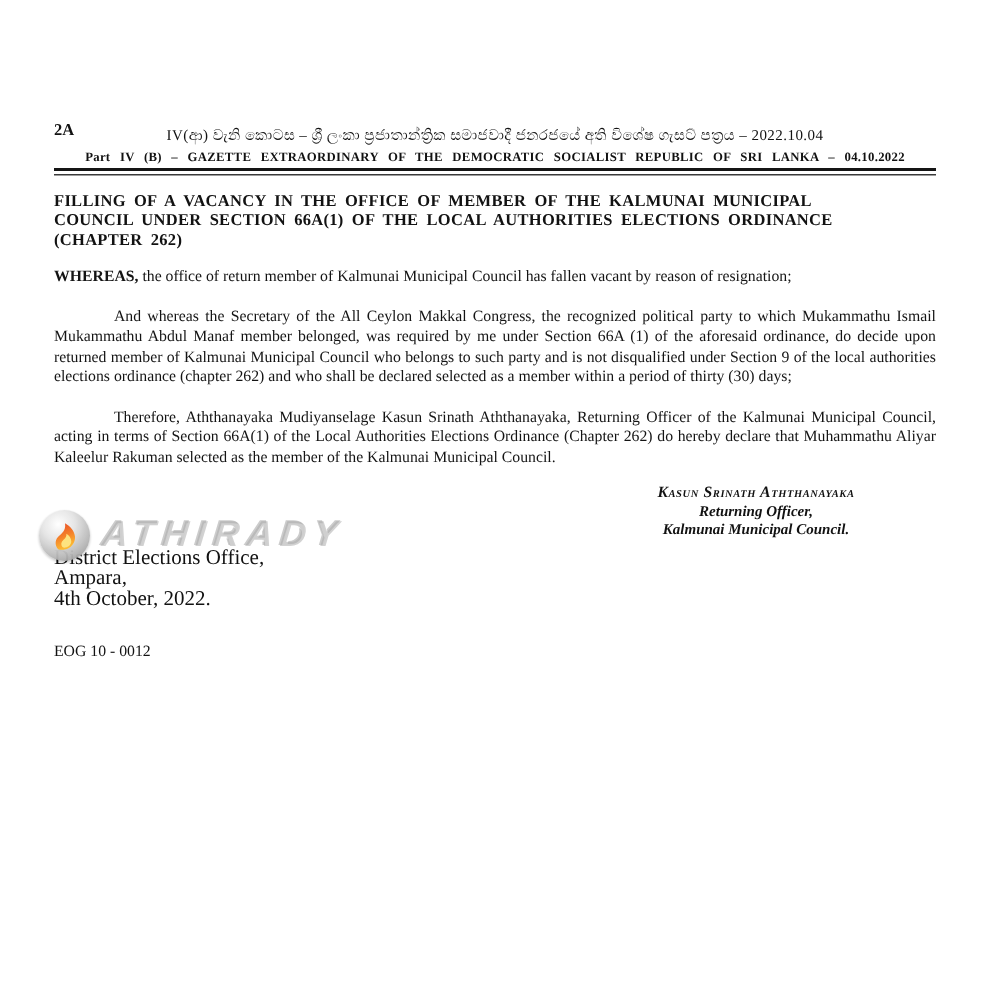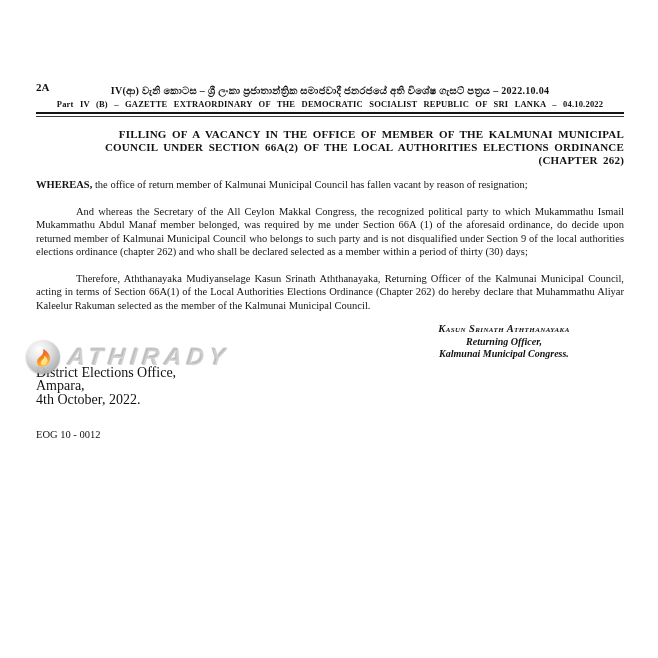--- a/index.html
+++ b/index.html
@@ -14,35 +14,35 @@
   }
   .content{padding:80px 34px 0 36px;}
   
   .hdr-row{position:relative;text-align:center;}
   .pageno{
     position:absolute;left:0;top:1px;
     font-weight:bold;font-size:11px;
   }
   .sinhala{
     display:inline-block;
-    font-size:10px;font-weight:bold;
+    font-size:10px;font-weight:normal;
     letter-spacing:0.3px;
   }
   .hdr-en{
     text-align:center;
     font-size:8.5px;font-weight:bold;
     word-spacing:4px;letter-spacing:0.2px;
     margin-top:1px;
   }
   .rule-thick{height:2px;background:#151515;margin-top:3px;}
   .rule-thin{height:1px;background:#3a3a3a;margin-top:2px;}
   
   .title{
     margin-top:11px;
-    text-align:right;
+    text-align:left;
     font-weight:bold;font-size:11px;
     line-height:13px;
     word-spacing:2.5px;letter-spacing:0.2px;
   }
   
   .para{
     margin:0;
     font-size:10.5px;line-height:13.5px;
     text-align:justify;
     color:#141414;
@@ -111,35 +111,35 @@
     <div class="hdr-row">
       <span class="pageno">2A</span>
       <span class="sinhala">IV(ආ) වැනි කොටස – ශ්‍රී ලංකා ප්‍රජාතාන්ත්‍රික සමාජවාදී ජනරජයේ අති විශේෂ ගැසට් පත්‍රය – 2022.10.04</span>
     </div>
     <div class="hdr-en">Part IV (B) – GAZETTE EXTRAORDINARY OF THE DEMOCRATIC SOCIALIST REPUBLIC OF SRI LANKA – 04.10.2022</div>
     <div class="rule-thick"></div>
     <div class="rule-thin"></div>
 
     <div class="title">
       <div>FILLING OF A VACANCY IN THE OFFICE OF MEMBER OF THE KALMUNAI MUNICIPAL</div>
-      <div>COUNCIL UNDER SECTION 66A(2) OF THE LOCAL AUTHORITIES ELECTIONS ORDINANCE</div>
+      <div>COUNCIL UNDER SECTION 66A(1) OF THE LOCAL AUTHORITIES ELECTIONS ORDINANCE</div>
       <div>(CHAPTER 262)</div>
     </div>
 
     <p class="para p1"><span class="lead">WHEREAS,</span><span> the office of return member of Kalmunai Municipal Council has fallen vacant by reason of resignation;</span></p>
 
     <p class="para p2">And whereas the Secretary of the All Ceylon Makkal Congress, the recognized political party to which Mukammathu Ismail Mukammathu Abdul Manaf member belonged, was required by me under Section 66A (1) of the aforesaid ordinance, do decide upon returned member of Kalmunai Municipal Council who belongs to such party and is not disqualified under Section 9 of the local authorities elections ordinance (chapter 262) and who shall be declared selected as a member within a period of thirty (30) days;</p>
 
 
     <p class="para p4">Therefore, Aththanayaka Mudiyanselage Kasun Srinath Aththanayaka, Returning Officer of the Kalmunai Municipal Council, acting in terms of Section 66A(1) of the Local Authorities Elections Ordinance (Chapter 262) do hereby declare that Muhammathu Aliyar Kaleelur Rakuman selected as the member of the Kalmunai Municipal Council.</p>
 
     <div class="sig">
       <div class="sig-name">Kasun Srinath Aththanayaka</div>
       <div class="sig-line">Returning Officer,</div>
-      <div class="sig-line">Kalmunai Municipal Congress.</div>
+      <div class="sig-line">Kalmunai Municipal Council.</div>
     </div>
 
     <div class="addr">
       <div>District Elections Office,</div>
       <div>Ampara,</div>
       <div>4th October, 2022.</div>
     </div>
 
     <div class="ref">EOG 10 - 0012</div>
 

